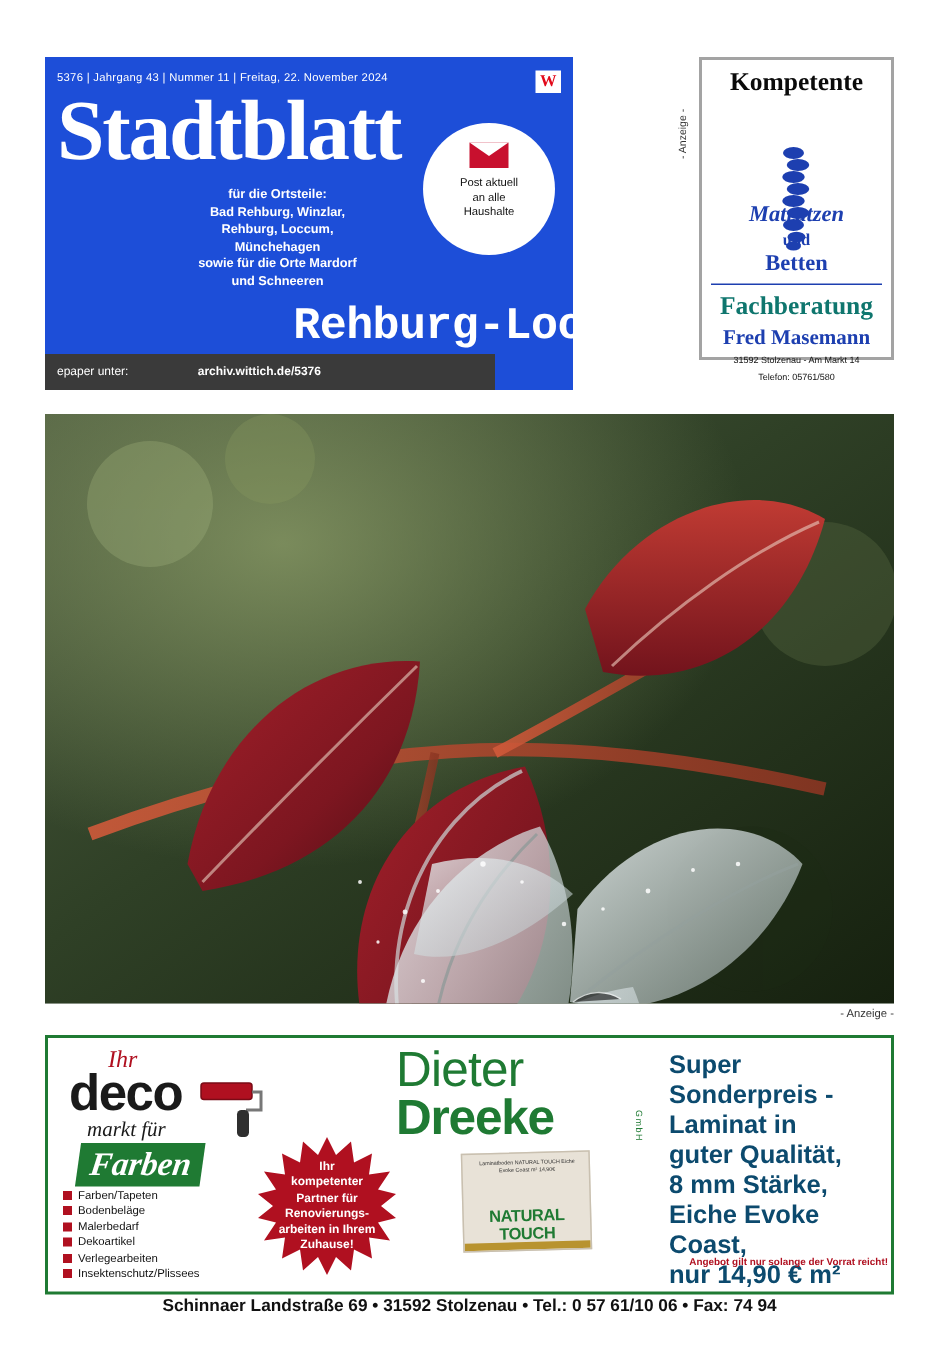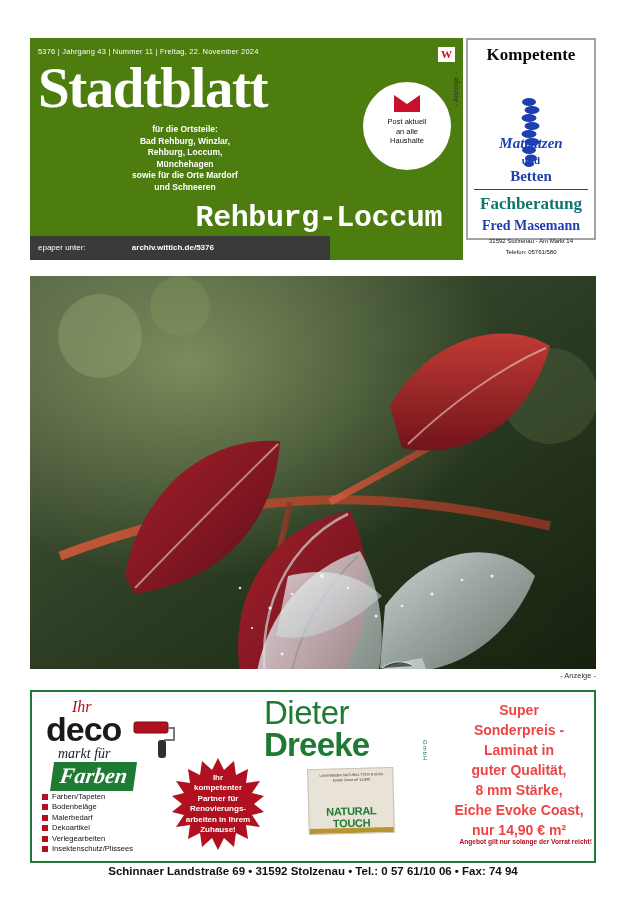--- a/index.html
+++ b/index.html
@@ -13,22 +13,22 @@
     width: 625px;
     height: 897px;
     background: #ffffff;
     overflow: hidden;
   }
 
   
   .masthead {
     position: absolute;
     left: 30px; top: 38px;
-    width: 433px; height: 222px;
-    background: #4d7c0f;
+    width: 352px; height: 222px;
+    background: #1d4ed8;
     color: #ffffff;
   }
   .mh-meta {
     position: absolute;
     left: 8px; top: 9px;
     font-size: 7.5px;
     letter-spacing: .2px;
     color: #ffffff;
     white-space: nowrap;
   }
@@ -382,24 +382,24 @@
   .sample-strip {
     position: absolute;
     left: 0; bottom: 0; width: 100%; height: 5px;
     background: #b8932f;
   }
 
   .ad-offer {
     position: absolute;
     left: 414px; top: 8px;
     width: 146px;
-    text-align: center;
-    color: #ef4444;
-    font-weight: bold;
-    font-size: 14px;
+    text-align: left;
+    color: #0c4a6e;
+    font-weight: bold;
+    font-size: 17px;
     line-height: 20px;
   }
   .ad-offer-note {
     position: absolute;
     left: 360px; top: 146px;
     width: 200px;
     text-align: right;
     color: #b01020;
     font-weight: bold;
     font-size: 6.6px;

